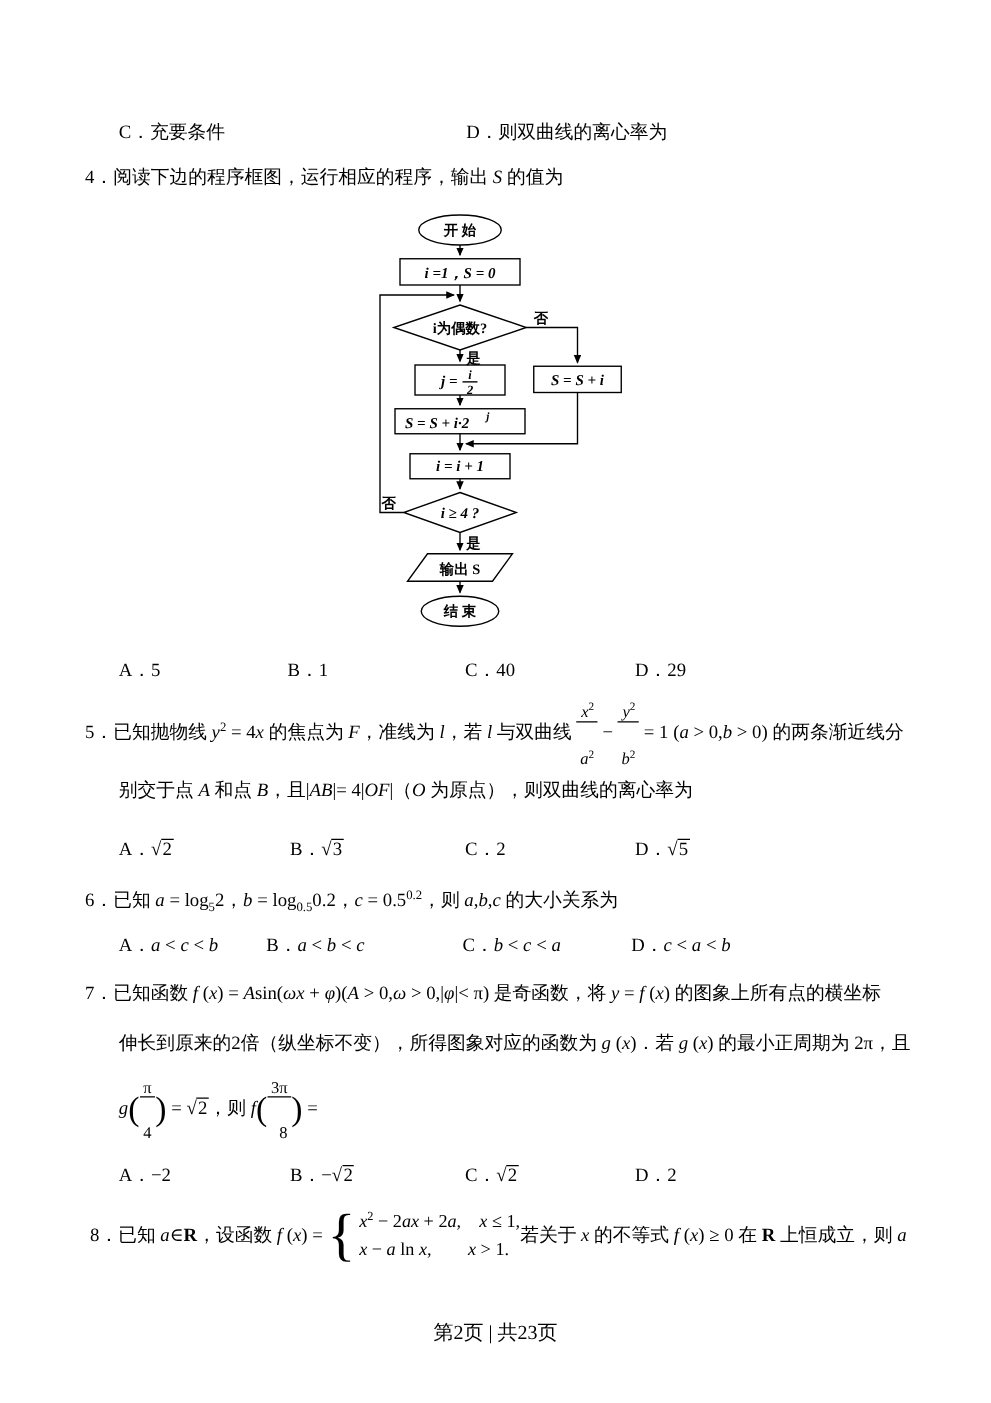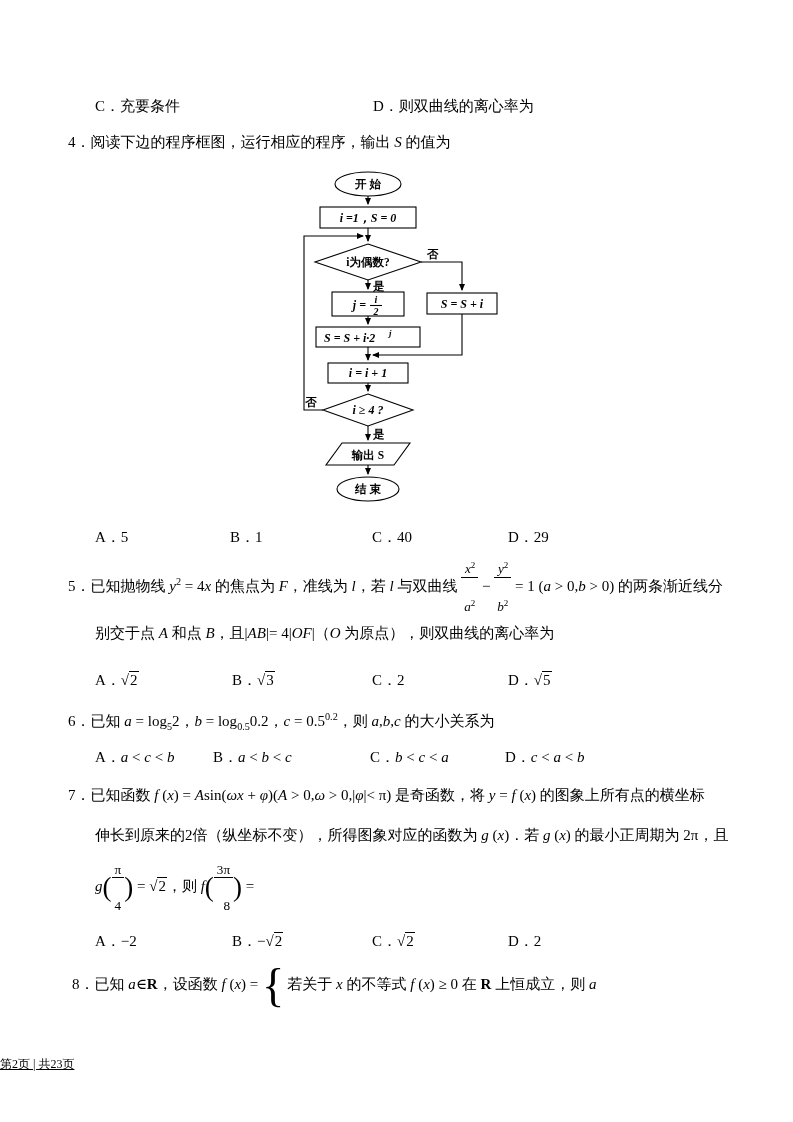--- a/index.html
+++ b/index.html
@@ -13,21 +13,21 @@
   i { font-family:"Liberation Serif","DejaVu Serif",serif; }
   sup,sub { font-size:0.68em; }
   .frac { display:inline-block; vertical-align:middle; text-align:right; font-size:0.88em; line-height:1.15; }
   .frac .fn { display:block; border-bottom:1px solid #000; padding:0 3px; }
   .frac .fd { display:block; padding:0 3px;margin-top:20px; }
   .ovl { border-top:1px solid #000; padding:0 1px; }
   .bp { font-size:1.8em; vertical-align:middle; line-height:1; font-weight:400; }
   .pw { display:inline-flex; align-items:center; vertical-align:middle; }
   .pw .brace { font-size:3.1em; line-height:0.85; font-weight:400; margin-right:3px; }
   .pw .rows { display:inline-flex; flex-direction:column; font-size:0.97em; line-height:1.55; text-align:left; }
-  .footer { position:absolute; top:1057px; left:0; width:100%; font-size:12px;text-decoration:underline; }
+  .footer { position:absolute; top:1057px; left:0; width:100%; text-align:center; font-size:16px; }
   svg text { font-family:"Liberation Serif","DejaVu Serif",serif; }
 </style>
 </head>
 <body>
 
 <div class="page">
 
   <span class="abs" style="top:97px;left:95px">C．充要条件</span>
   <span class="abs" style="top:97px;left:373px">D．则双曲线的离心率为</span>
 
@@ -107,17 +107,21 @@
   <div class="abs" style="top:786px;left:68px">7．已知函数 <i>f</i> (<i>x</i>) = <i>A</i>sin(<i>ωx</i> + <i>φ</i>)(<i>A</i> &gt; 0,<i>ω</i> &gt; 0,|<i>φ</i>|&lt; π) 是奇函数，将 <i>y</i> = <i>f</i> (<i>x</i>) 的图象上所有点的横坐标</div>
   <div class="abs" style="top:826px;left:95px">伸长到原来的2倍（纵坐标不变），所得图象对应的函数为 <i>g</i> (<i>x</i>)．若 <i>g</i> (<i>x</i>) 的最小正周期为 2π，且</div>
   <div class="abs" style="top:862px;left:95px"><i>g</i><span class="bp">(</span><span class="frac"><span class="fn">π</span><span class="fd">4</span></span><span class="bp">)</span> = √<span class="ovl">2</span>，则 <i>f</i><span class="bp">(</span><span class="frac"><span class="fn">3π</span><span class="fd">8</span></span><span class="bp">)</span> =</div>
   <span class="abs" style="top:932px;left:95px">A．−2</span>
   <span class="abs" style="top:932px;left:232px">B．−√<span class="ovl">2</span></span>
   <span class="abs" style="top:932px;left:372px">C．√<span class="ovl">2</span></span>
   <span class="abs" style="top:932px;left:508px">D．2</span>
 
   <div class="abs" style="top:966px;left:72px">8．已知 <i>a</i>∈<b>R</b>，设函数 <i>f</i> (<i>x</i>) = <span class="pw">
         <span class="brace">{</span>
+        <span class="rows">
+          <span><i>x</i><sup>2</sup> − 2<i>ax</i> + 2<i>a</i>, <i>x</i> ≤ 1,</span>
+          <span><i>x</i> − <i>a</i> ln <i>x</i>,   <i>x</i> &gt; 1.</span>
+        </span>
       </span>若关于 <i>x</i> 的不等式 <i>f</i> (<i>x</i>) ≥ 0 在 <b>R</b> 上恒成立，则 <i>a</i></div>
 
   <div class="footer">第2页 | 共23页</div>
 
 </div>
 
 </body></html>

